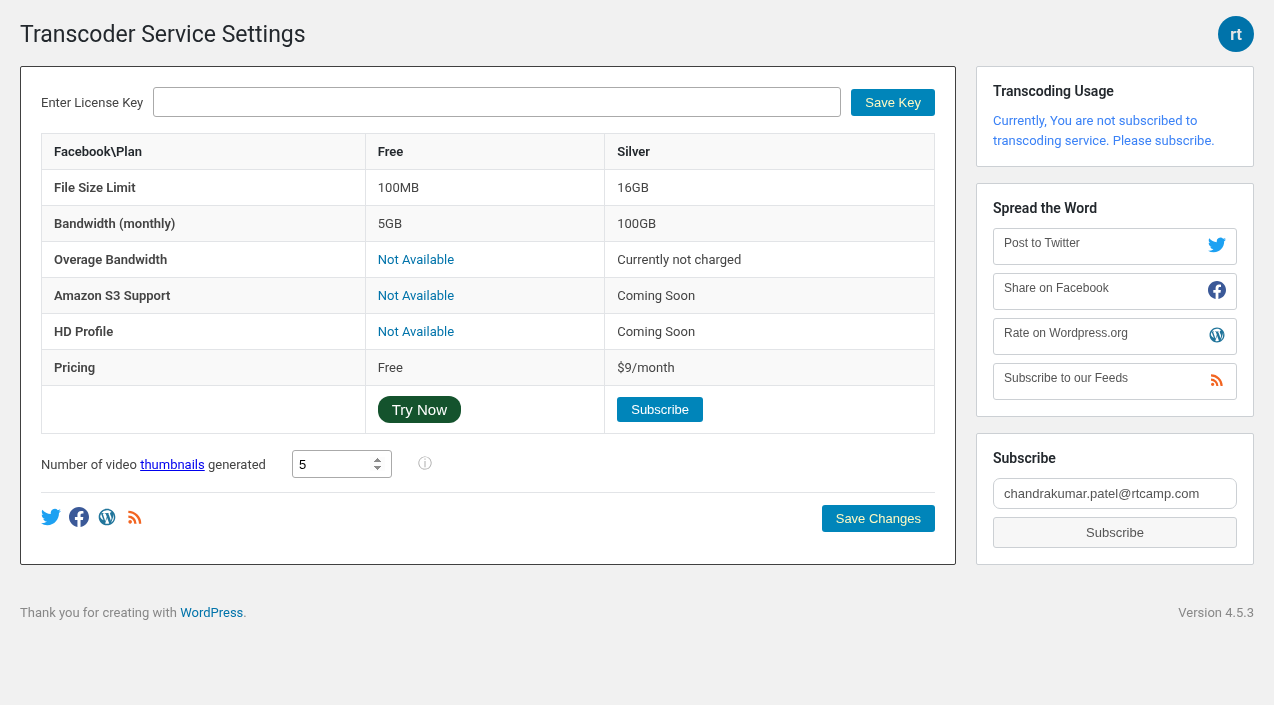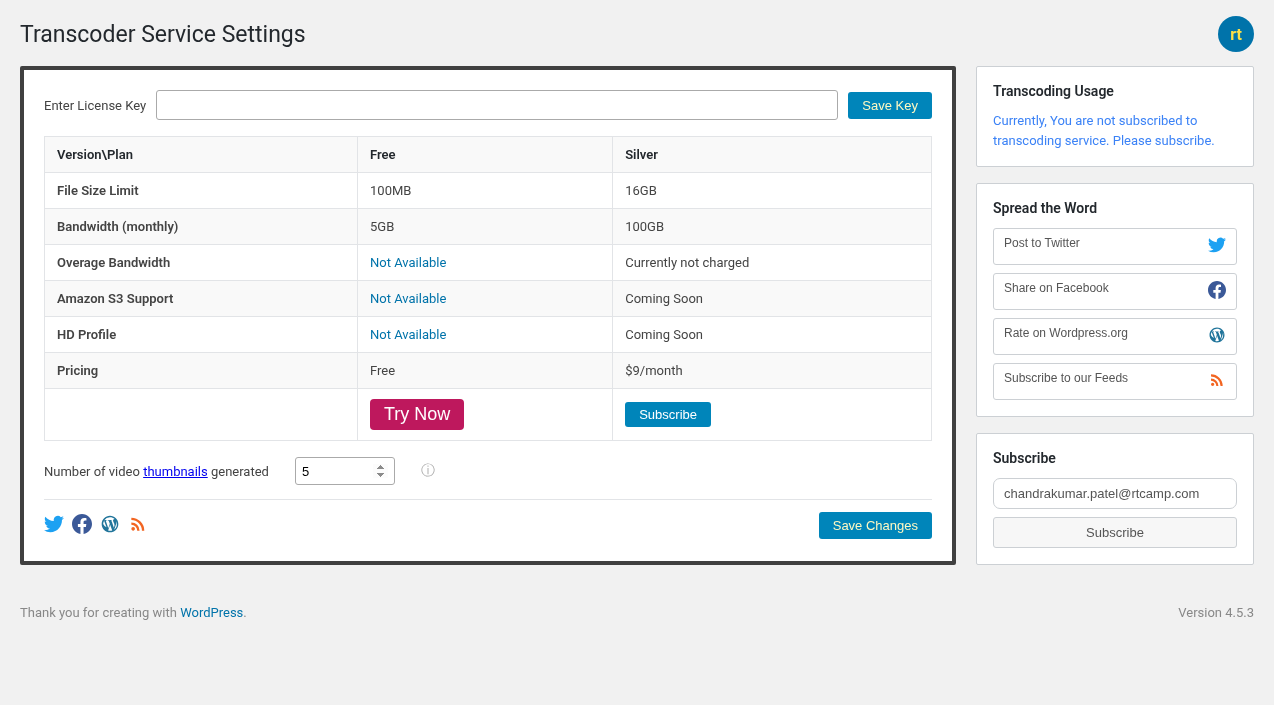--- a/index.html
+++ b/index.html
@@ -23,33 +23,33 @@
       color: #23282d;
     }
     .rt-logo {
       width: 36px;
       height: 36px;
       border-radius: 50%;
       background: #0073aa;
       display: flex;
       align-items: center;
       justify-content: center;
-      color: #fde047;
+      color: #e5e5e5;
       font-size: 16px;
       font-weight: bold;
     }
     #main-layout {
       display: flex;
       gap: 20px;
       padding: 0 20px 20px 20px;
     }
     #left-panel {
       flex: 1;
       background: #fff;
-      border: 4px solid #404040;
+      border: 1px solid #404040;
       border-radius: 2px;
       padding: 20px;
     }
     #right-panel {
       width: 278px;
       display: flex;
       flex-direction: column;
       gap: 16px;
     }
     .right-card {
@@ -110,26 +110,26 @@
     }
     .plan-table td {
       padding: 10px 12px;
       border: 1px solid #e2e4e7;
       color: #444;
     }
     .plan-table tr:nth-child(even) td { background: #f9f9f9; }
     .plan-table tr:nth-child(odd) td { background: #fff; }
     .plan-table .header-row th { background: #f9f9f9; }
     .btn-try {
-      background: #be185d;
+      background: #14532d;
       border: none;
-      border-radius: 4px;
+      border-radius: 12px;
       color: #fff;
       padding: 5px 14px;
-      font-size: 18px;
+      font-size: 15px;
       cursor: pointer;
     }
     .btn-subscribe {
       background: #0085ba;
       border: none;
       border-radius: 3px;
       color: #fff;
       padding: 5px 14px;
       font-size: 13px;
       cursor: pointer;
@@ -252,21 +252,21 @@
 
     <div class="license-row">
       <span class="license-label">Enter License Key</span>
       <input class="license-input" type="text" value="" style="">
       <button class="btn-primary">Save Key</button>
     </div>
 
     <table class="plan-table">
       <thead>
         <tr class="header-row">
-          <th>Version\Plan</th>
+          <th>Facebook\Plan</th>
           <th>Free</th>
           <th>Silver</th>
         </tr>
       </thead>
       <tbody id="plan-table-body">
 
       <tr>
             <td style="font-weight: 600;">File Size Limit</td>
             <td>100MB</td>
             <td>16GB</td>

